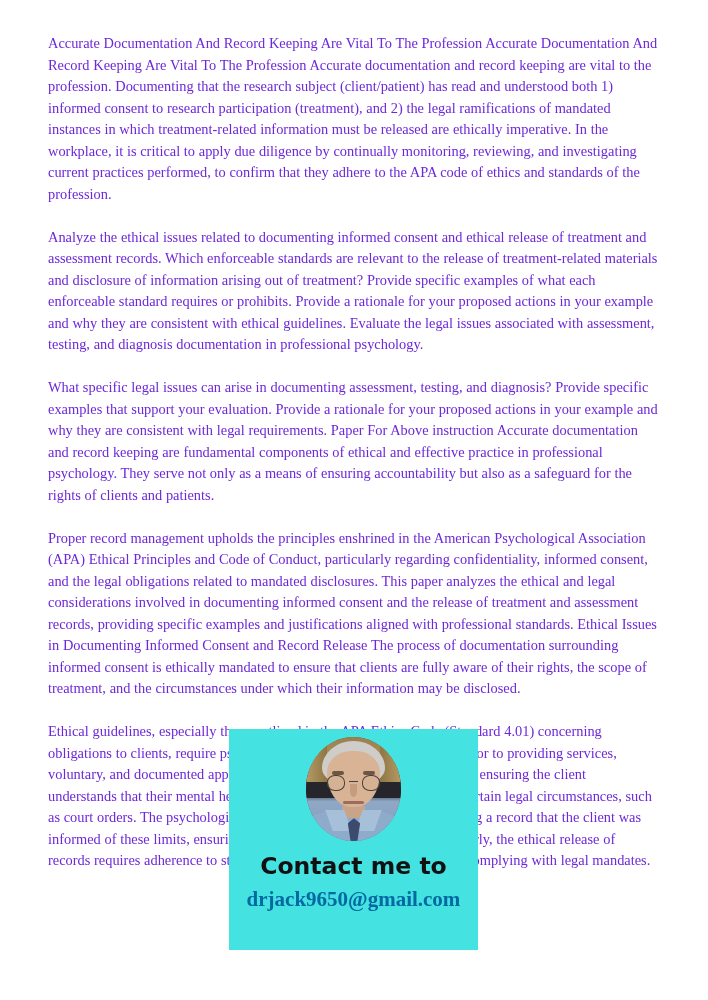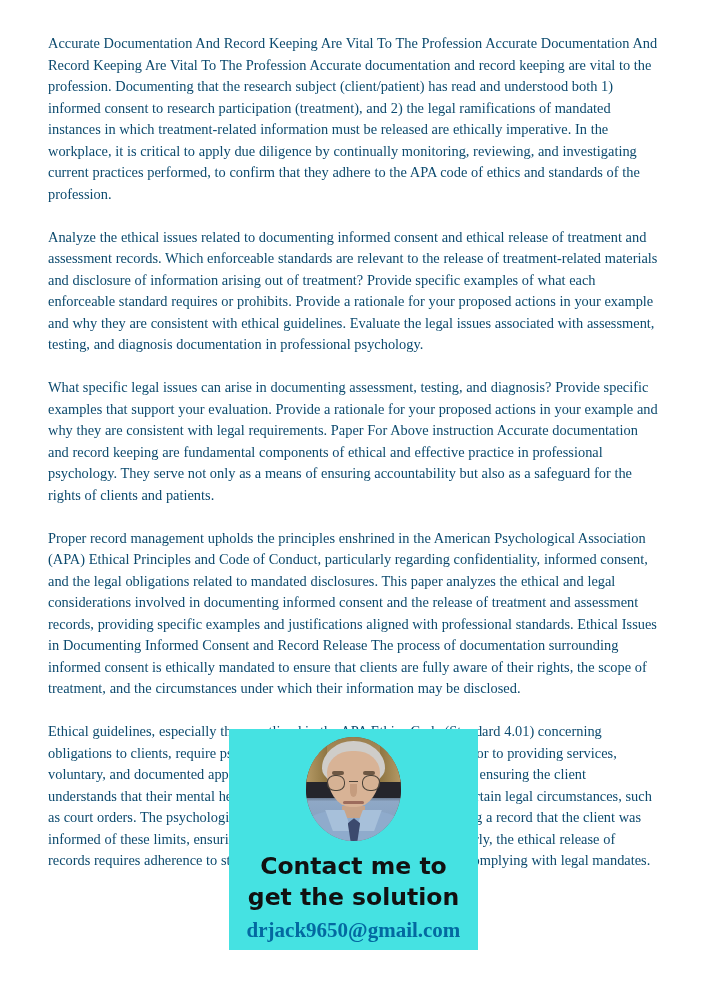--- a/index.html
+++ b/index.html
@@ -32,21 +32,21 @@
     width: 610px;
   }
 
   .doc-paragraph {
     font-size: 14.4px;
     line-height: 21.5px;
     text-align: left;
     margin: 0 0 21.5px 0;
     letter-spacing: 0.0px;
     word-spacing: 0.1px;
-    color: #0c4a6e;
+    color: #6d28d9;
   }
   .doc-paragraph:last-child {
     margin-bottom: 0;
   }
 
   
   #contact-overlay {
     position: absolute;
     left: 229px;
     top: 729px;
@@ -242,18 +242,17 @@
       <div class="ph-brow-r"></div>
       <div class="ph-glass-l"></div>
       <div class="ph-glass-r"></div>
       <div class="ph-bridge"></div>
       <div class="ph-nose"></div>
       <div class="ph-mouth"></div>
     </div>
 
     <div class="contact-line contact-line-1">Contact me to</div>
 
-    <div class="contact-line contact-line-2">get the solution</div>
 
     <div id="contact-email">drjack9650@gmail.com</div>
   </div>
 
 </div>
 
 </body></html>

